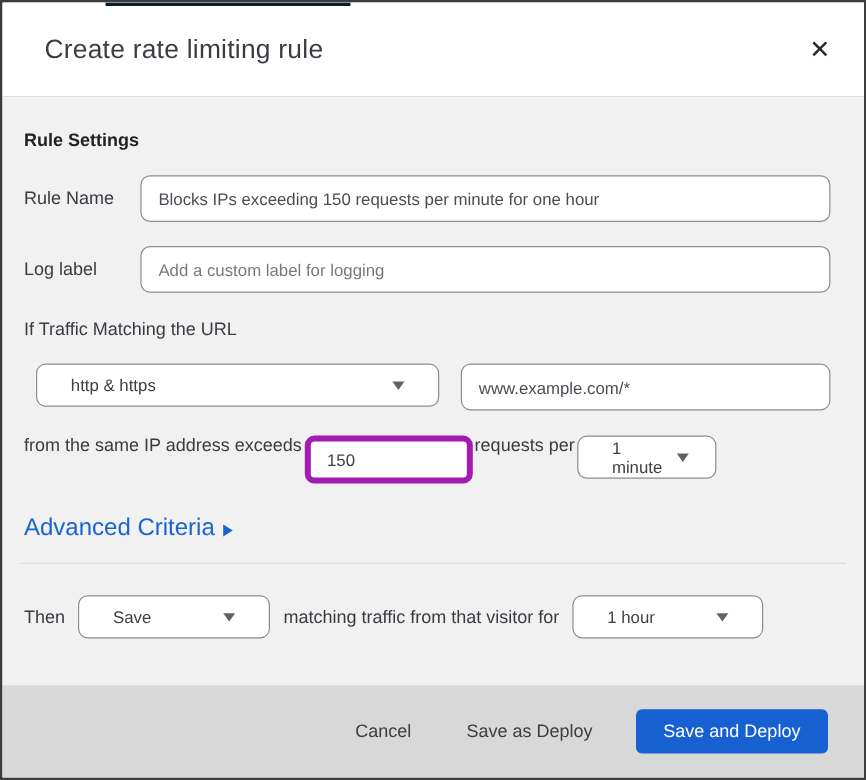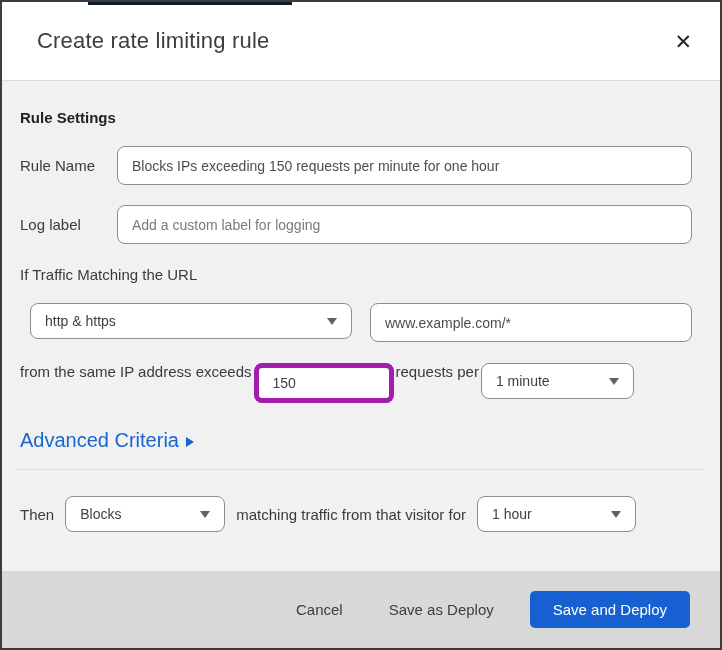--- a/index.html
+++ b/index.html
@@ -51,21 +51,21 @@
   .text-input::placeholder { color:#767a80; opacity:1; }
 
   .plain-text { font-size:15px; color:#383b40; }
   .standalone-text { margin:22px 28px 0 18px; }
 
   .selects-row { display:flex; gap:18px; margin:20px 28px 0 28px; }
   .selectbox {
     height:36px; background:#ffffff;
     border:1px solid #8d8d8d; border-radius:8px;
     display:flex; align-items:center; justify-content:space-between;
-    padding:0 14px; cursor:pointer;
+    padding:0 28px; cursor:pointer;
     font-size:14px; color:#3c3f44;
   }
   .selectbox .caret {
     width:0; height:0; margin-left:12px;
     border-left:5.5px solid transparent;
     border-right:5.5px solid transparent;
     border-top:7px solid #5f6368;
   }
   .flex1 { flex:1 1 0; min-width:0; }
 
@@ -73,21 +73,21 @@
     display:flex; align-items:flex-start; gap:2px;
     margin:21px 28px 0 18px;
   }
   .num-input {
     width:140px; height:40px;
     border:5px solid #a21caf; border-radius:8px;
     background:#ffffff; padding:0 14px;
     font-family:"Liberation Sans", sans-serif;
     font-size:14px; color:#3c3f44; outline:none;
   }
-  .period-select { width:153px; }
+  .period-select { width:116px; }
 
   .adv-link {
     margin:26px 28px 0 18px;
     display:inline-flex; align-items:center; gap:7px;
     font-size:20px; color:#1a65cd; cursor:pointer; background:none; border:none;
     font-family:"Liberation Sans", sans-serif;
   }
   .tri-right {
     width:0; height:0;
     border-top:5.5px solid transparent;
@@ -170,21 +170,21 @@
     <button class="adv-link">
       <span>Advanced Criteria</span>
       <span class="tri-right"></span>
     </button>
 
     <hr class="divider">
 
     <div class="then-row">
       <span class="plain-text">Then</span>
       <div class="selectbox action-select">
-        <span>Blocks</span>
+        <span>Save</span>
         <span class="caret"></span>
       </div>
       <span class="plain-text">matching traffic from that visitor for</span>
       <div class="selectbox duration-select">
         <span>1 hour</span>
         <span class="caret"></span>
       </div>
     </div>
 
   </div>

